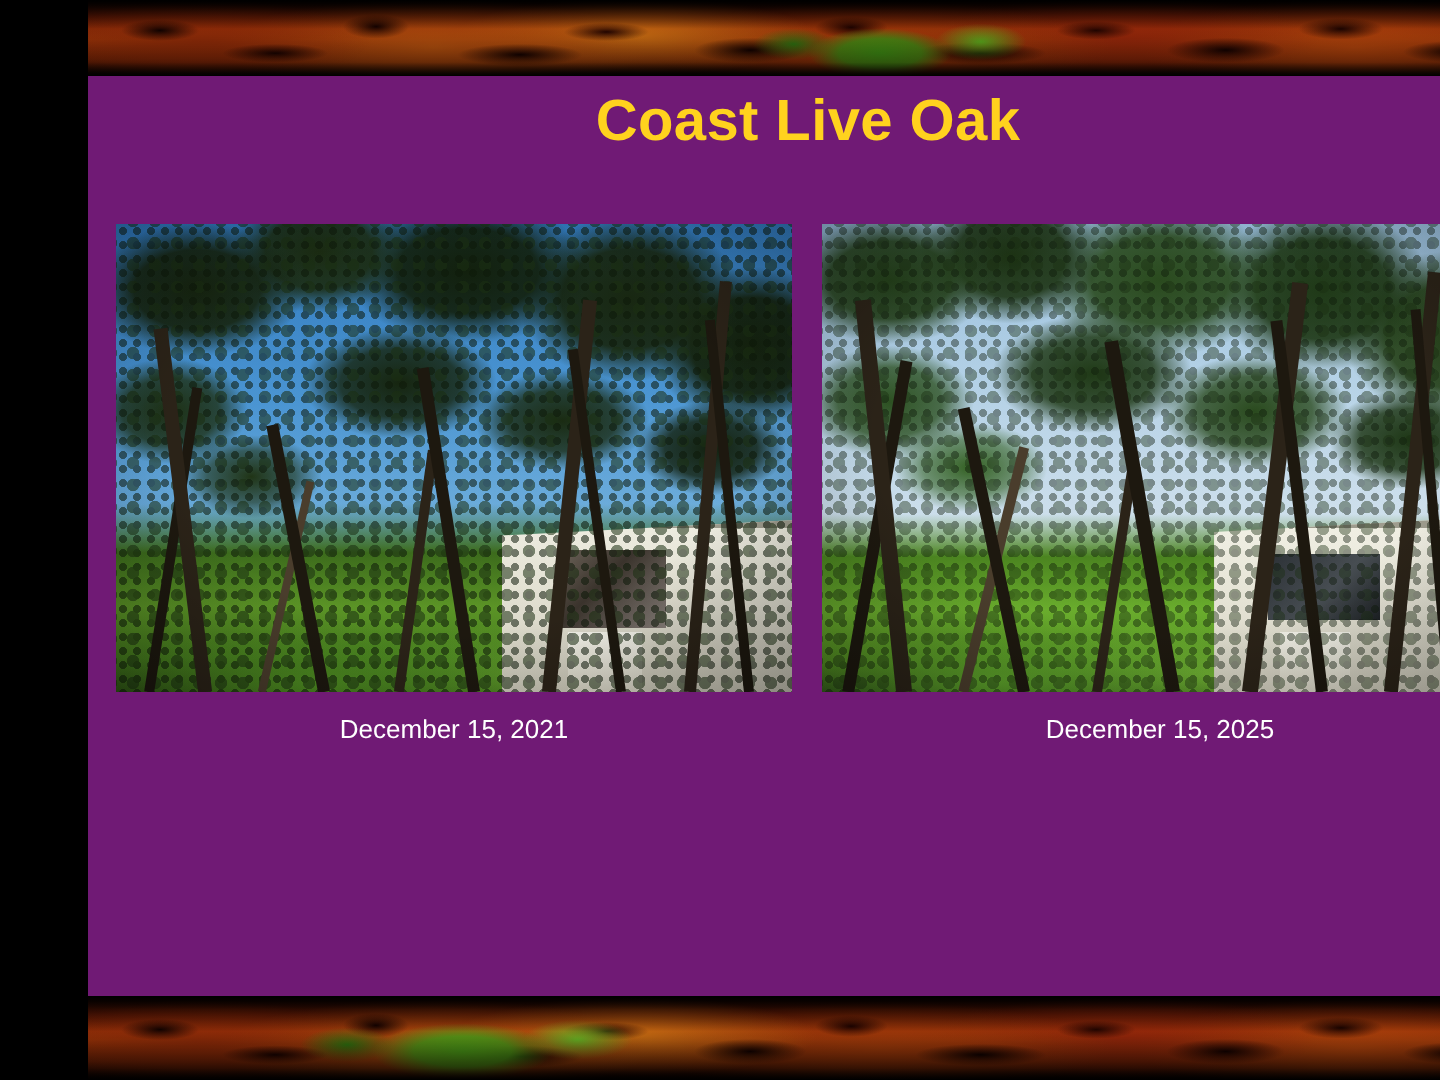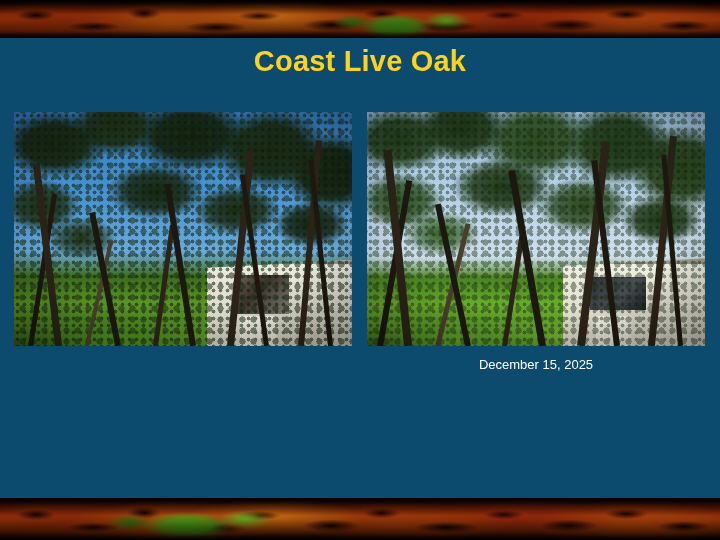--- a/index.html
+++ b/index.html
@@ -12,22 +12,23 @@
     width: 720px;
     height: 540px;
     overflow: hidden;
     font-family: "Liberation Sans", sans-serif;
     position: relative;
   }
 
   .slide {
     position: absolute;
     inset: 0;
-    background: #0c4a6e;
+    background: #701a75;
     overflow: hidden;
+    margin-left: 44px;
   }
 
   
   .leaf-border {
     position: absolute;
     left: 0;
     width: 720px;
     height: 38px;
     overflow: hidden;
     background: #140300;
@@ -331,20 +332,21 @@
         <div class="trunk" style="left:62%; width:8px;  height:88%; transform: rotate(7deg);"></div>
         <div class="trunk dk" style="left:73%; width:6px;  height:80%; transform: rotate(-7deg);"></div>
         <div class="trunk" style="left:83%; width:7px;  height:90%; transform: rotate(6deg);"></div>
         <div class="trunk dk" style="left:92%; width:5px;  height:82%; transform: rotate(-5deg);"></div>
 
         <div class="photo-layer photo-vig"></div>
       </div>
     </div>
   </div>
 
+  <div class="caption left">December 15, 2021</div>
   <div class="caption right">December 15, 2025</div>
 
   <div class="leaf-border bottom">
     <div class="leaf-layer leaf-base"></div>
     <div class="leaf-layer leaf-blotch"></div>
     <div class="leaf-layer leaf-green-b"></div>
     <div class="leaf-layer leaf-fade-bottom"></div>
   </div>
 
 </div>

